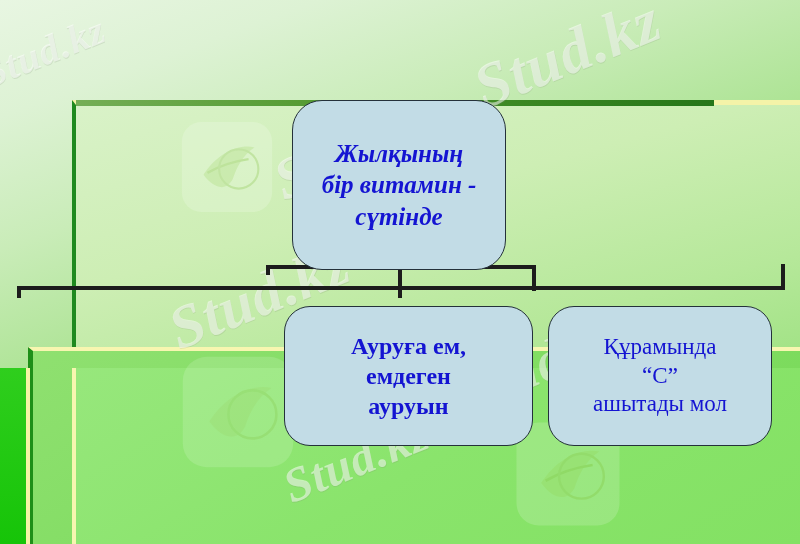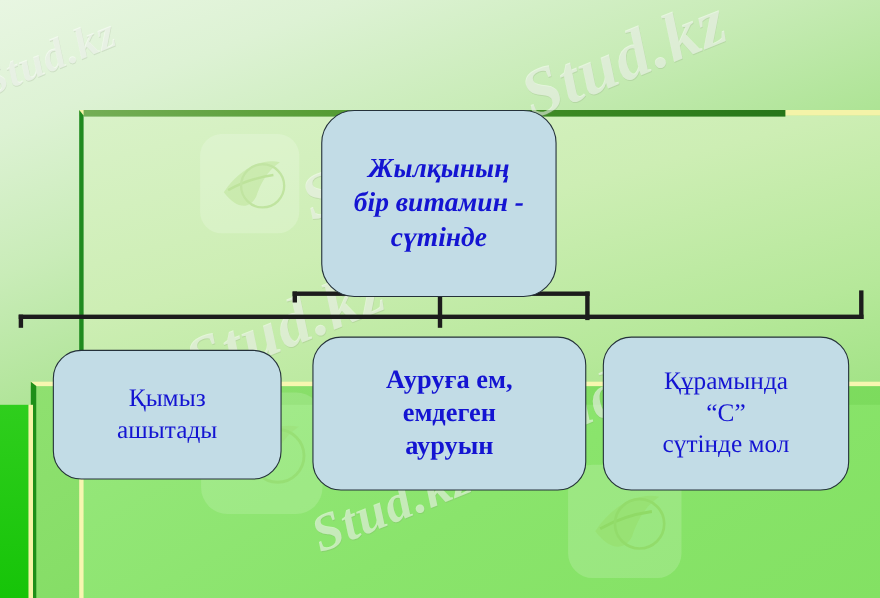--- a/index.html
+++ b/index.html
@@ -196,36 +196,30 @@
   <div class="conn conn-v" style="left:398px; top:258px; height:40px;"></div>
 
   <div class="node" id="node-top">
     <div class="node-text">
       <div>Жылқының</div>
       <div>бір витамин -</div>
       <div>сүтінде</div>
     </div>
   </div>
 
-  <div class="node" id="node-left">
-    <div class="node-text">
-      <div>Қымыз</div>
-      <div>ашытады</div>
-    </div>
-  </div>
 
   <div class="node" id="node-mid">
     <div class="node-text">
       <div>Ауруға ем,</div>
       <div>емдеген</div>
       <div>ауруын</div>
     </div>
   </div>
 
   <div class="node" id="node-right">
     <div class="node-text">
       <div>Құрамында</div>
       <div>“С”</div>
-      <div>сүтінде мол</div>
+      <div>ашытады мол</div>
     </div>
   </div>
 
 </div>
 
 </body></html>

